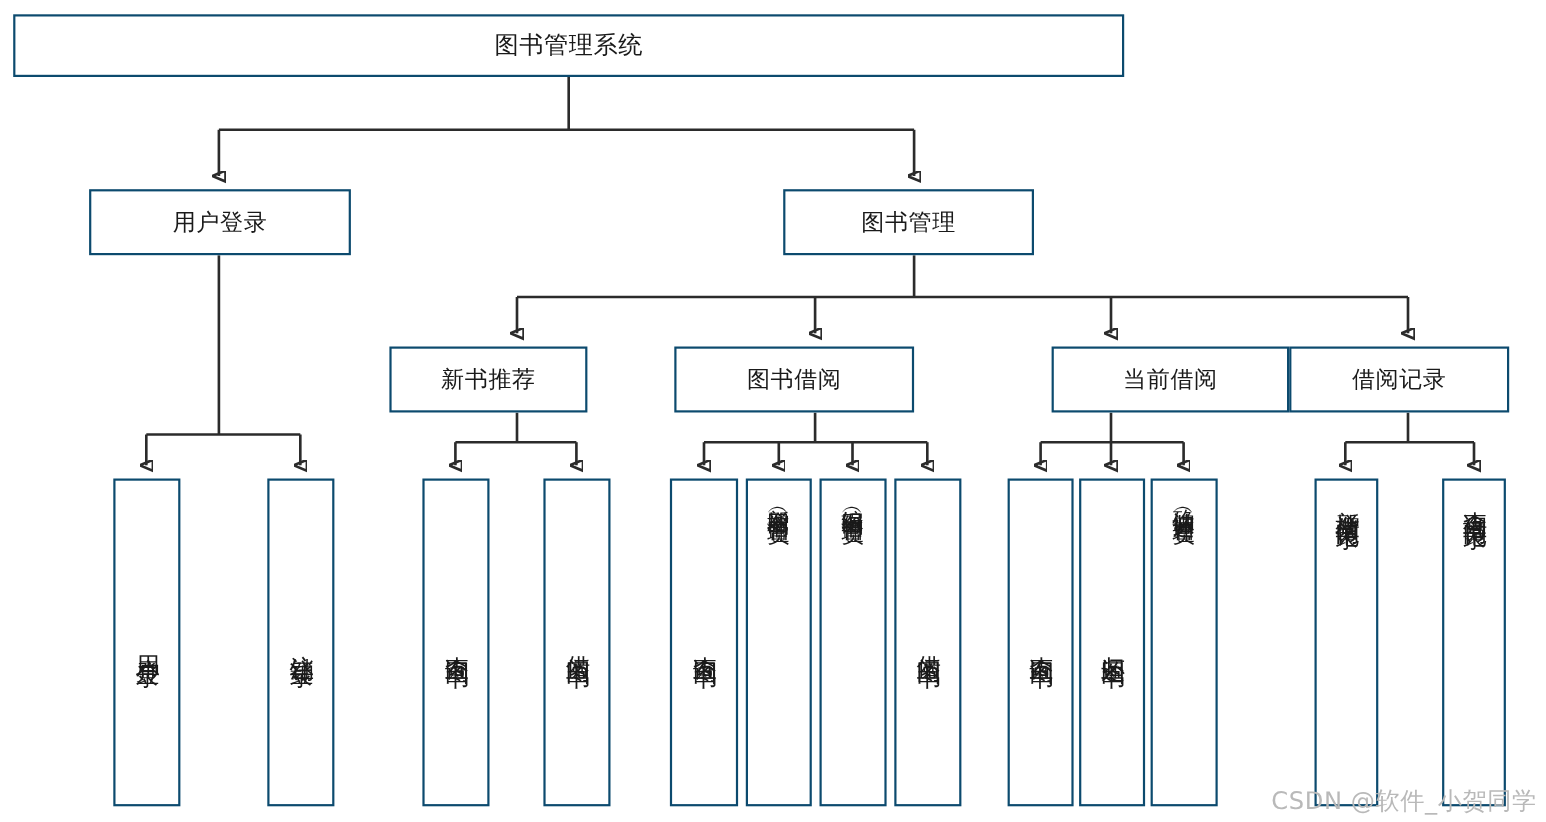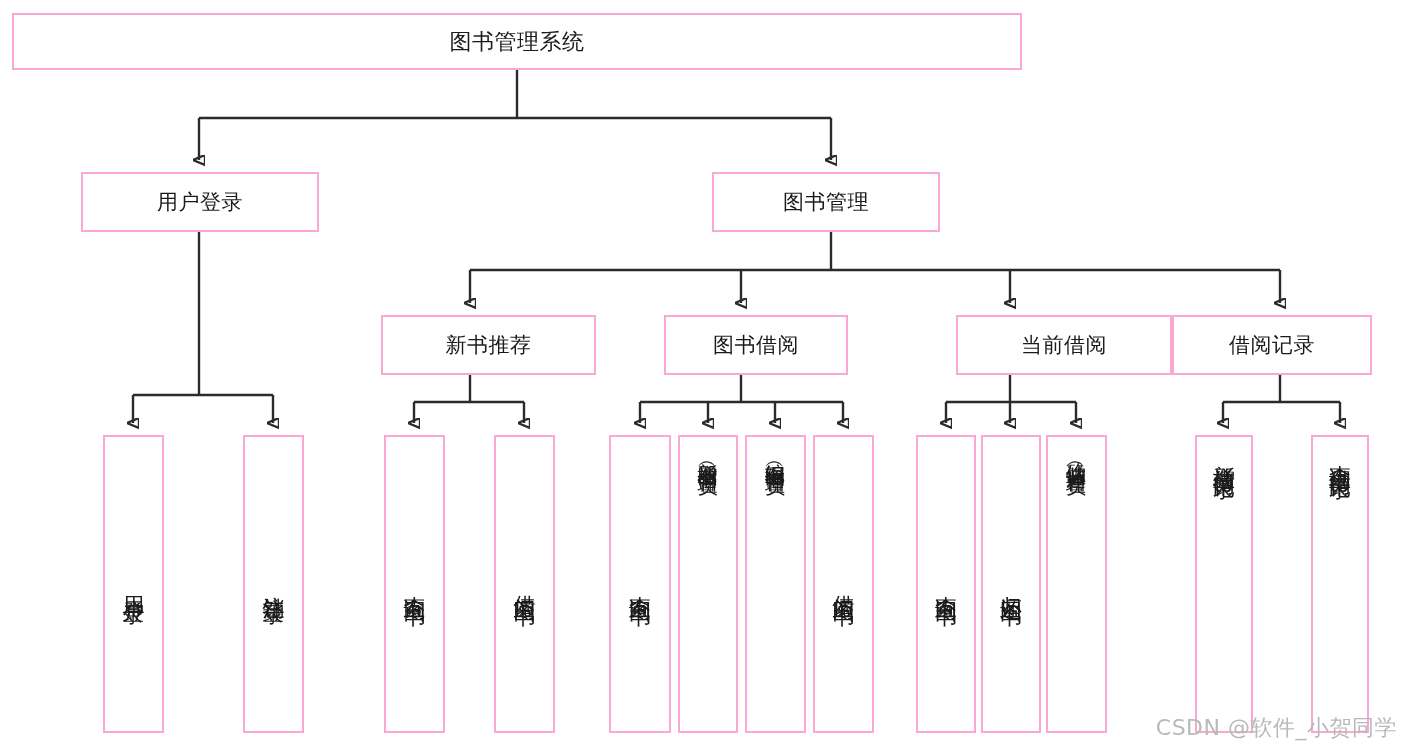--- a/index.html
+++ b/index.html
@@ -13,21 +13,21 @@
   #canvas {
     position: relative;
     width: 1405px;
     height: 747px;
     background: #ffffff;
     overflow: hidden;
   }
   .node {
     position: absolute;
     box-sizing: border-box;
-    border: 2px solid #f9a8d4;
+    border: 2px solid #0c4a6e;
     background: #ffffff;
     display: flex;
     align-items: center;
     justify-content: center;
     color: #1a1a1a;
   }
   .node-label {
     display: block;
     line-height: 1.18;
     text-align: center;
@@ -145,25 +145,25 @@
   </div>
 
   <div class="node h" id="node-user-login" style="left:81px; top:172px; width:238px; height:60px;">
     <span class="node-label">用户登录</span>
   </div>
 
   <div class="node h" id="node-book-manage" style="left:712px; top:172px; width:228px; height:60px;">
     <span class="node-label">图书管理</span>
   </div>
 
-  <div class="node h" id="node-new-book-rec" style="left:381px; top:315px; width:215px; height:60px;">
+  <div class="node h" id="node-new-book-rec" style="left:354px; top:315px; width:180px; height:60px;">
     <span class="node-label">新书推荐</span>
   </div>
 
-  <div class="node h" id="node-book-borrow" style="left:664px; top:315px; width:184px; height:60px;">
+  <div class="node h" id="node-book-borrow" style="left:613px; top:315px; width:218px; height:60px;">
     <span class="node-label">图书借阅</span>
   </div>
 
   <div class="node h" id="node-current-borrow" style="left:956px; top:315px; width:216px; height:60px;">
     <span class="node-label">当前借阅</span>
   </div>
 
   <div class="node h" id="node-borrow-record" style="left:1172px; top:315px; width:200px; height:60px;">
     <span class="node-label">借阅记录</span>
   </div>

